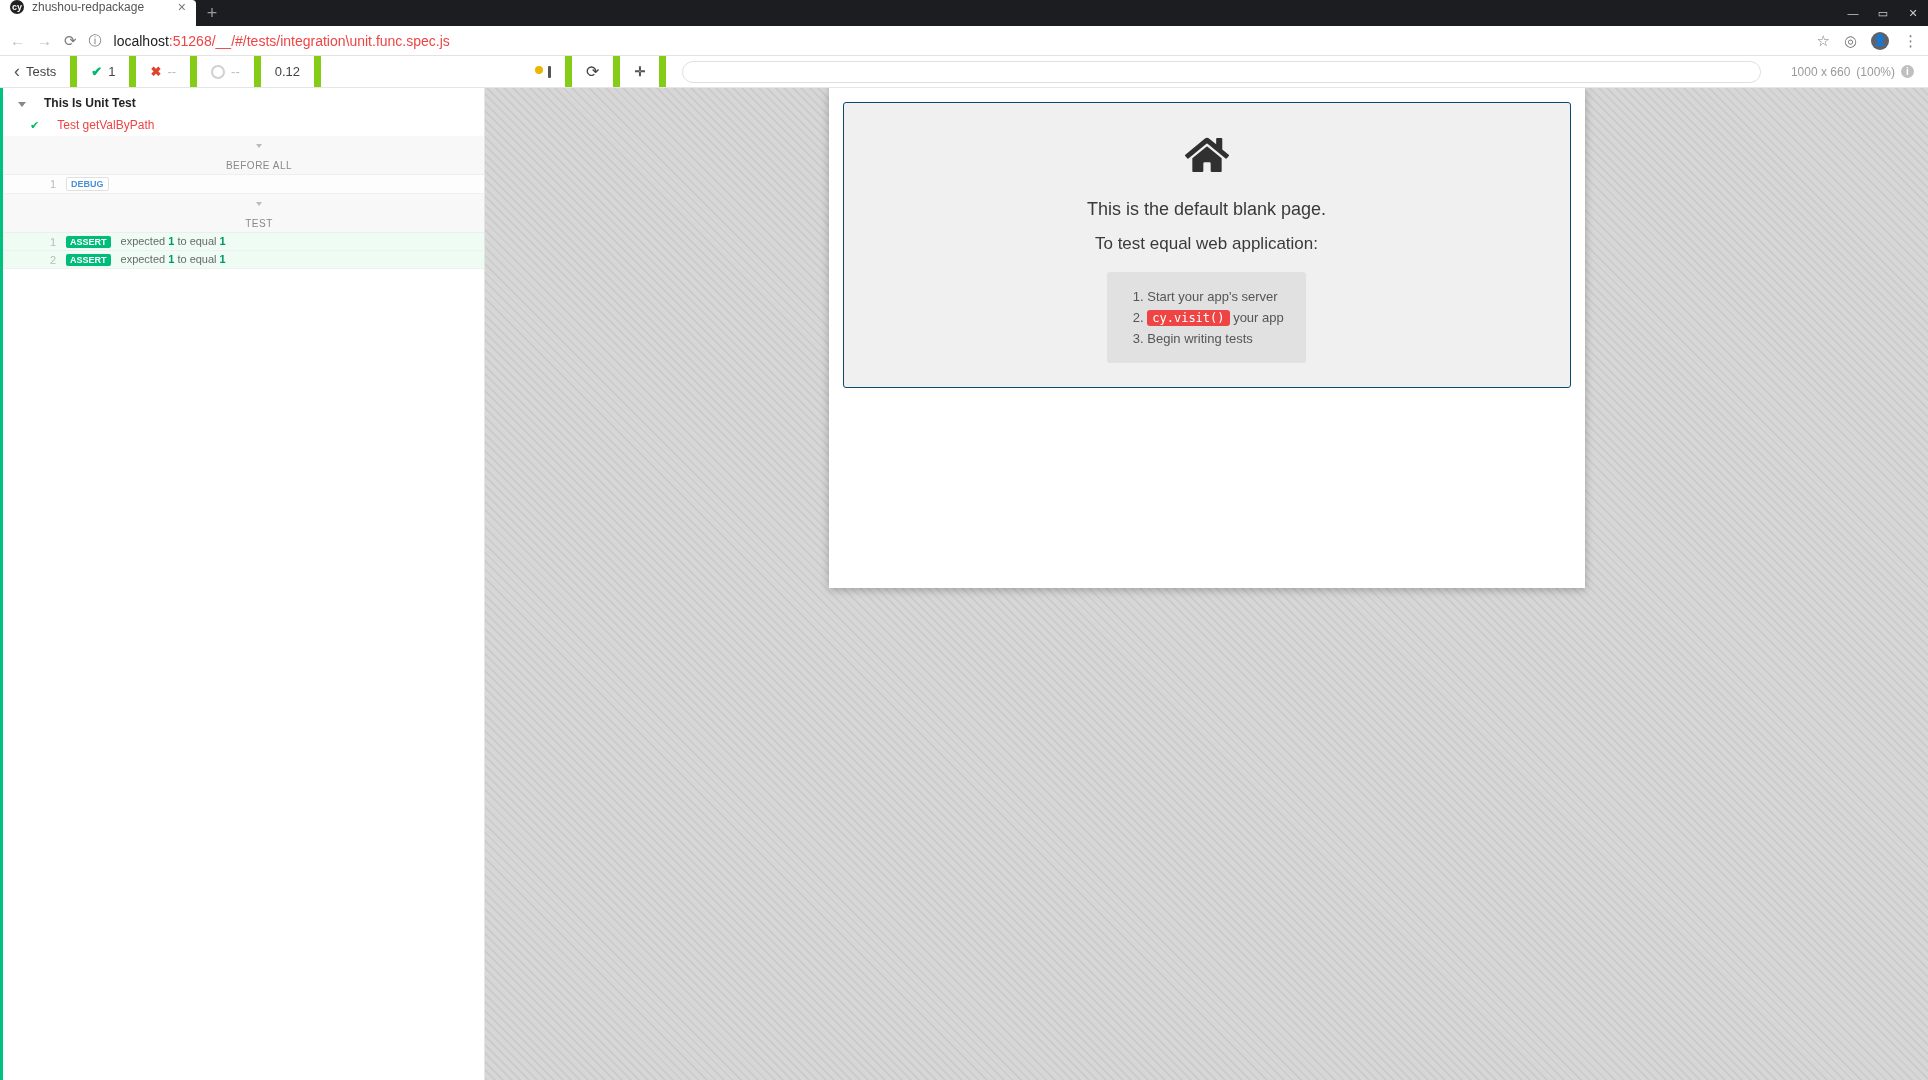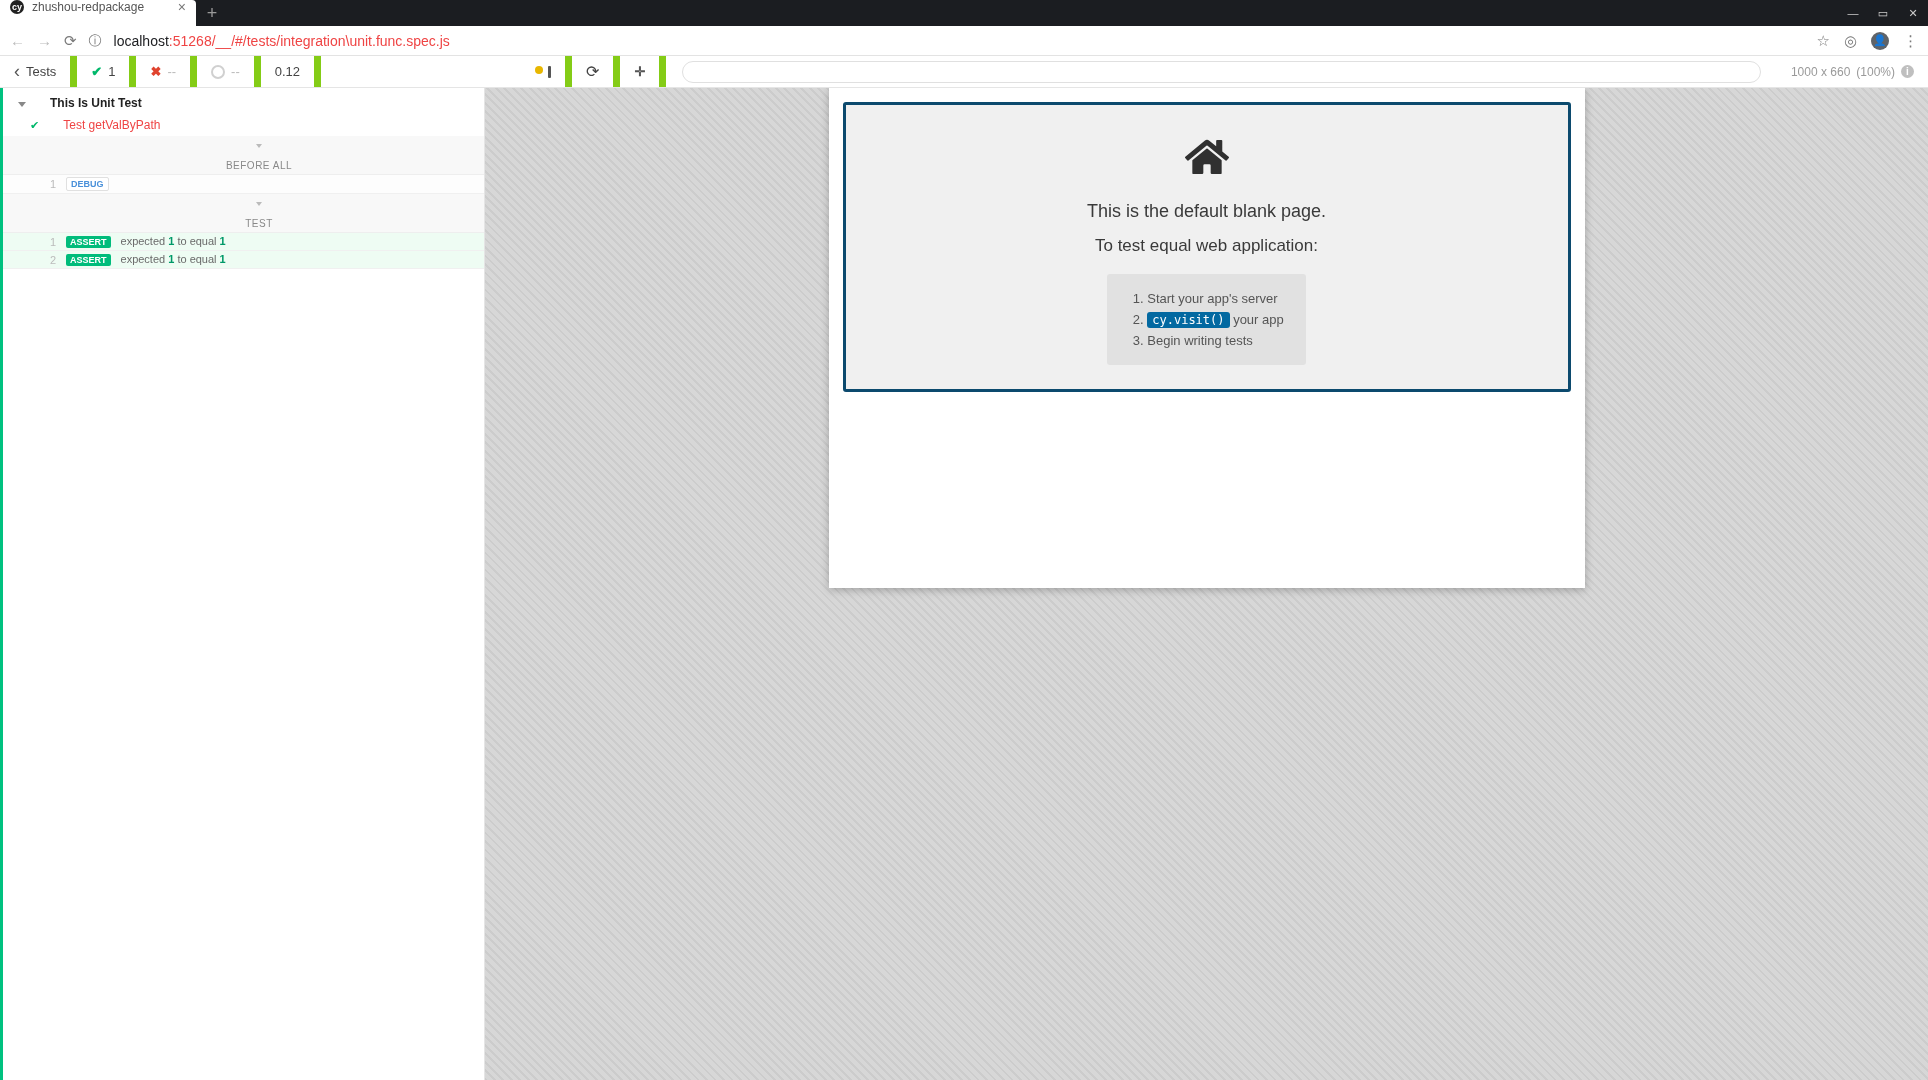--- a/index.html
+++ b/index.html
@@ -70,21 +70,21 @@
   .url-pill .inner{
     height:22px;border:1px solid #e0e0e0;border-radius:12px;background:#fff;
   }
   .viewport-info{ color:#9a9a9a;font-size:12px;padding:0 14px;display:flex;align-items:center;gap:6px;}
   .viewport-info .info-i{width:13px;height:13px;border-radius:50%;background:#bfbfbf;color:#fff;display:flex;align-items:center;justify-content:center;font-size:10px;font-weight:bold;}
 
   
   .split{ display:flex;height:calc(100% - 26px - 30px - 32px); }
   .left-panel{ width:485px;border-right:1px solid #e5e5e5;background:#fff;overflow:hidden;position:relative;}
   .left-accent{position:absolute;left:0;top:0;width:3px;height:100%;background:#00c17f;}
-  .spec-row{ display:flex;align-items:center;font-size:12px;color:#333;padding:4px 10px 4px 18px;gap:24px;}
+  .spec-row{ display:flex;align-items:center;font-size:12px;color:#333;padding:4px 10px 4px 18px;gap:18px;}
   .caret::before{content:"";border-left:4px solid transparent;border-right:4px solid transparent;border-top:5px solid #888;display:inline-block;}
   .check-s{color:#00b86b;font-size:11px;}
   .sec-head{ background:#f8f8f8;border-bottom:1px solid #eee;font-size:10px;color:#888;padding:3px 10px 3px 44px;display:flex;align-items:center;gap:10px;letter-spacing:.5px;flex-direction:column;}
   .sec-head .caret::before{border-top:4px solid #bbb;border-left:3px solid transparent;border-right:3px solid transparent;}
   .log-row{ display:flex;align-items:center;font-size:11px;padding:2px 10px 2px 44px;gap:10px;background:#fdfdfd;border-bottom:1px solid #f0f0f0;}
   .log-idx{ color:#bbb;width:12px;text-align:right;}
   .badge{ font-size:9px;font-weight:bold;color:#fff;padding:1px 4px;border-radius:2px;}
   .badge.debug{ background:#fff;color:#4a90d9;border:1px solid #e0e0e0;font-weight:bold;}
   .log-row.assert{background:#eefcf3;}
   .badge.assert{ background:#00bc7b;}
@@ -98,33 +98,33 @@
     background: repeating-linear-gradient(45deg,#ccc 0 2px,#d7d7d7 2px 6px);
     position:relative;
     overflow:auto;
   }
   .app-frame{
     position:absolute;left:50%;transform:translateX(-50%);top:0;
     width:756px;height:500px;background:#fff;box-shadow:0 2px 8px rgba(0,0,0,.25);
   }
   .blank-card{
     margin:14px 14px 0 14px;
-    border:3px solid #0c4a6e;background:#f0f0f0;border-radius:3px;
+    border:1px solid #0c4a6e;background:#f0f0f0;border-radius:3px;
     padding:30px 20px 24px 20px;text-align:center;color:#3a3a3a;
   }
   .home-icon svg{ width:44px;height:44px;fill:#303030;}
   .blank-h{ font-size:18px;margin-top:18px;}
   .blank-h2{ font-size:17px;margin-top:14px;}
   .steps{
     display:inline-block;text-align:left;background:#e1e1e1;border-radius:3px;
     padding:14px 22px;margin-top:18px;font-size:13px;color:#555;
   }
   .steps ol{ list-style:decimal;padding-left:18px;}
   .steps li{ padding:3px 0;}
-  code.chip{ background:#0369a1;color:#fff;padding:1px 5px;border-radius:3px;font-family:Menlo,Consolas,monospace;font-size:12px;}
+  code.chip{ background:#ef4444;color:#fff;padding:1px 5px;border-radius:3px;font-family:Menlo,Consolas,monospace;font-size:12px;}
 </style>
 </head>
 <body>
 
 <div class="browser-titlebar">
   <div class="tab">
     <span class="favicon">cy</span>
     <span>zhushou-redpackage</span>
     <span class="close">×</span>
   </div>

